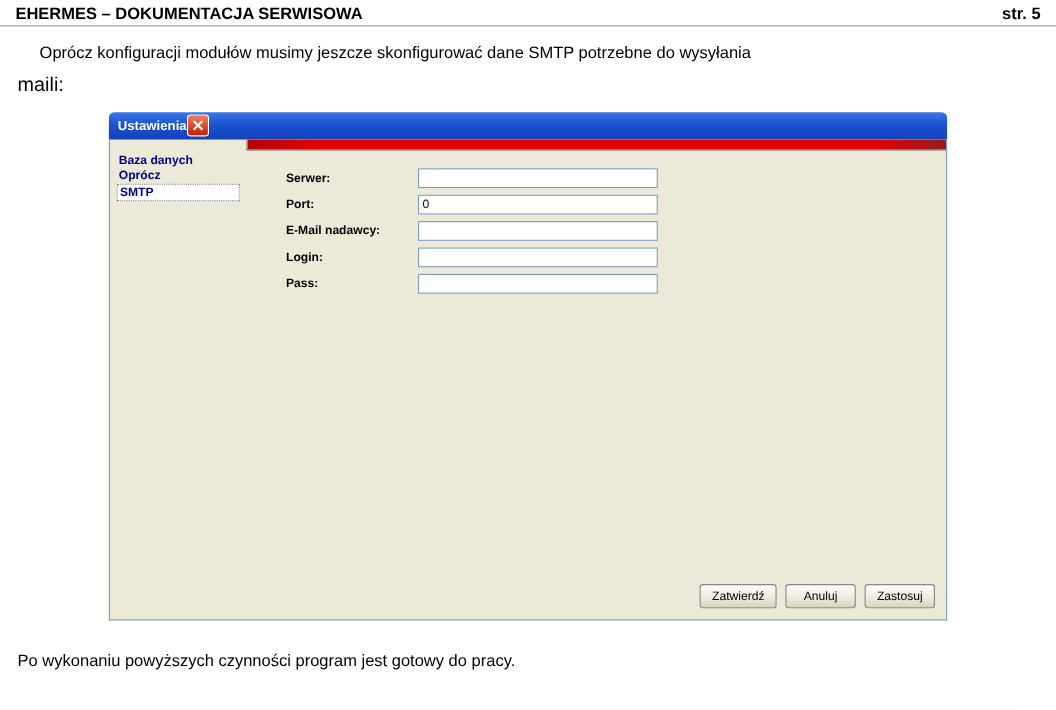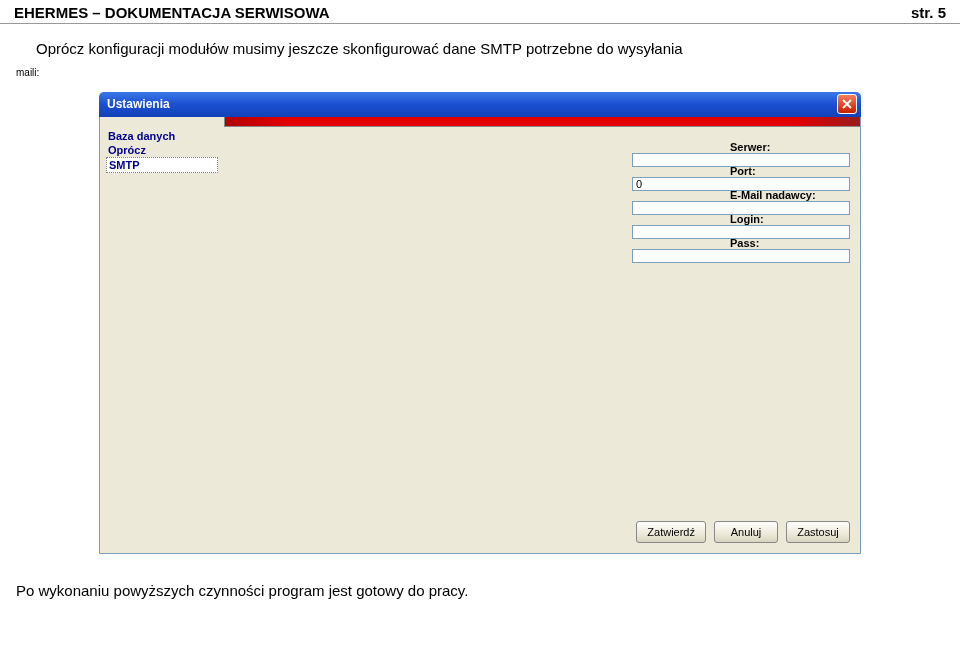--- a/index.html
+++ b/index.html
@@ -20,36 +20,36 @@
     align-items: center;
   }
   .intro-text {
     padding: 14px 16px 4px 16px;
     font-size: 15px;
     line-height: 1.5;
     margin-left: 20px;
   }
   .intro-sub {
     padding: 2px 16px 10px 16px;
-    font-size: 10px;
+    font-size: 18px;
   }
   .app-window {
     margin: 4px auto 0 auto;
     width: 762px;
     border: 0;
     font-family: Tahoma, Arial, sans-serif;
     font-size: 11px;
   }
   .titlebar {
     background: linear-gradient(to bottom, #3a78e7 0%, #1a4fd0 50%, #1242b8 100%);
     color: #fff;
     height: 25px;
     display: flex;
     align-items: center;
-    justify-content: space-between;
+    justify-content: flex-start;
     padding: 0 4px 0 8px;
     border-top-left-radius: 5px;
     border-top-right-radius: 5px;
     font-weight: bold;
     font-size: 12px;
   }
   .close-btn {
     width: 20px;
     height: 20px;
     background: linear-gradient(to bottom, #f08060 0%, #e04020 60%, #c02000 100%);
@@ -93,24 +93,23 @@
   .side-item.selected {
     background: #ffffff;
     border: 1px dotted #808080;
   }
   .form-area {
     flex: 1;
     padding: 14px 10px 10px 36px;
   }
   .form-row {
     display: flex;
-    align-items: flex-end;
+    align-items: center;
     height: 22px;
     margin-bottom: 2px;
-    flex-direction: column;
   }
   .form-label {
     width: 120px;
     font-weight: bold;
     font-size: 11px;
     color: #000;
   }
   .form-input {
     width: 218px;
     height: 18px;

